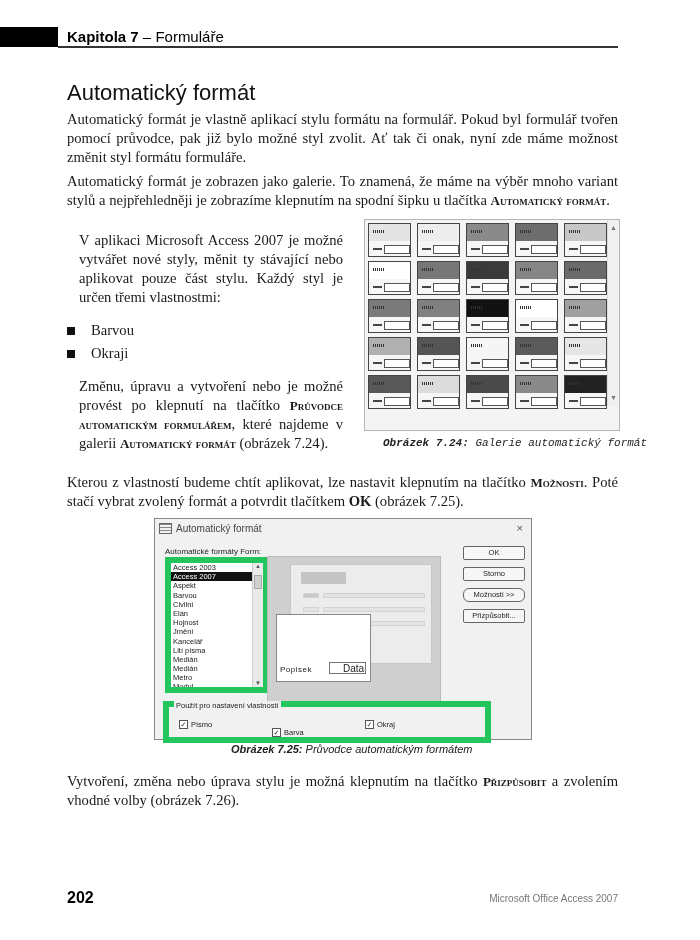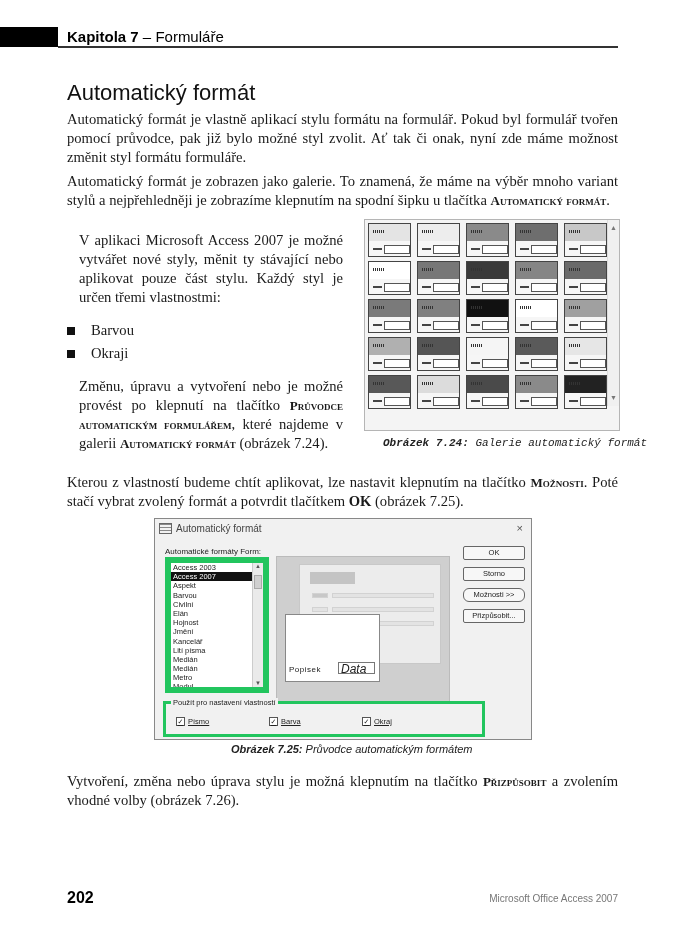--- a/index.html
+++ b/index.html
@@ -37,31 +37,31 @@
   .dialog { position: absolute; left: 154px; top: 518px; width: 376px; height: 220px; border: 1px solid #888; background: #f1f1f1; font-family: "Liberation Sans", sans-serif; font-size: 8px; color: #222; }
   .dtitle { height: 18px; display: flex; align-items: center; font-size: 10px; color: #444; padding-left: 4px; }
   .form-icon { width: 11px; height: 9px; border: 1px solid #666; margin-right: 4px; background: repeating-linear-gradient(180deg,#888 0 1px,transparent 1px 3px); }
   .dclose { position: absolute; right: 8px; top: 3px; font-size: 11px; color: #555; cursor: pointer; }
   .list-label { position: absolute; left: 10px; top: 28px; }
   .listbox { position: absolute; left: 10px; top: 38px; width: 92px; height: 124px; border: 6px solid #22c55e; background: #fff; overflow: hidden; }
   .listbox .item { height: 9.2px; line-height: 9.2px; padding-left: 2px; font-size: 7.5px; }
   .listbox .item.sel { background: #111; color: #fff; }
   .lscroll { position: absolute; right: 0; top: 0; width: 10px; height: 100%; background: #eaeaea; border-left: 1px solid #ccc; font-size: 6px; text-align: center; color: #555; }
   .lscroll .thumbbar { position: absolute; left: 1px; right: 1px; top: 12px; height: 12px; background: #d0d0d0; border: 1px solid #aaa; }
-  .preview { position: absolute; left: 112px; top: 37px; width: 172px; height: 144px; background: #cfcfcf; border: 1px solid #bbb; margin-left: 9px; }
+  .preview { position: absolute; left: 112px; top: 37px; width: 172px; height: 144px; background: #cfcfcf; border: 1px solid #bbb; }
   .preview .page { position: absolute; left: 22px; top: 7px; width: 140px; height: 98px; background: #ececec; border: 1px solid #c8c8c8; }
   .preview .hdr { position: absolute; left: 10px; top: 7px; width: 45px; height: 12px; background: #c4c4c4; }
   .preview .line { position: absolute; height: 3px; background: #e3e3e3; border: 1px solid #d2d2d2; }
   .preview .popup { position: absolute; left: 8px; top: 57px; width: 93px; height: 66px; background: #fff; border: 1px solid #888; }
   .preview .popup .plabel { position: absolute; left: 3px; top: 50px; font-size: 8px; letter-spacing: 0.5px; }
-  .preview .popup .pval { position: absolute; left: 52px; top: 47px; width: 37px; height: 12px; border: 1px solid #777; font-size: 12px; line-height: 12px; padding-left: 2px; box-sizing: border-box; font-style: italic; }
+  .preview .popup .pval { position: absolute; left: 52px; top: 47px; width: 37px; height: 12px; border: 1px solid #777; font-size: 10px; line-height: 12px; padding-left: 13px; box-sizing: border-box; }
   .btn { position: absolute; left: 308px; width: 60px; height: 12px; border: 1px solid #666; border-radius: 2px; background: #f7f7f7; font-size: 7.5px; text-align: center; line-height: 12px; cursor: pointer; }
-  .groupbox { position: absolute; left: 8px; top: 182px; width: 316px; height: 30px; border: 3px solid #22c55e; }
+  .groupbox { position: absolute; left: 8px; top: 182px; width: 316px; height: 30px; border: 6px solid #22c55e; }
   .group-legend { position: absolute; left: 5px; top: -6px; background: #f1f1f1; padding: 0 2px; font-size: 7.5px; }
-  .chk { position: absolute; top: 13px; display: flex; align-items: center; font-size: 7.5px; text-decoration: underline; }
+  .chk { position: absolute; top: 13px; display: flex; align-items: center; font-size: 7.5px; }
   .chk .cb { width: 7px; height: 7px; border: 1px solid #555; background: #fff; margin-right: 3px; font-size: 7px; line-height: 7px; text-align: center; }
   .footer-page { position: absolute; left: 67px; top: 889px; font-family: "Liberation Sans", sans-serif; font-weight: bold; font-size: 16px; color: #000; }
   .footer-book { position: absolute; right: 82px; top: 893px; font-family: "Liberation Sans", sans-serif; font-size: 10px; color: #777; }
 </style>
 </head>
 <body>
 
 <div class="header-bar"></div>
 <div class="header-title"><b>Kapitola 7</b><span> – </span><span>Formuláře</span></div>
 <div class="header-rule"></div>
@@ -294,21 +294,21 @@
   <div class="btn" style="top:27px;">OK</div>
   <div class="btn" style="top:48px;">Storno</div>
   <div class="btn" style="top:69px;border-radius:6px;">Možnosti &gt;&gt;</div>
   <div class="btn" style="top:90px;">Přizpůsobit...</div>
   <div class="groupbox">
     <span class="group-legend">Použít pro nastavení vlastností</span>
     <label class="chk" style="left:10px;">
         <span class="cb">✓</span>
         <span>Písmo</span>
       </label>
-    <label class="chk" style="left:103px;">
+    <label class="chk" style="left:103px;margin-top:8px;">
         <span class="cb">✓</span>
         <span>Barva</span>
       </label>
     <label class="chk" style="left:196px;">
         <span class="cb">✓</span>
         <span>Okraj</span>
       </label>
   </div>
 </div>
 <div class="caption" style="left:231px; top:743px;"><b>Obrázek 7.25:</b><span> Průvodce automatickým formátem</span></div>

